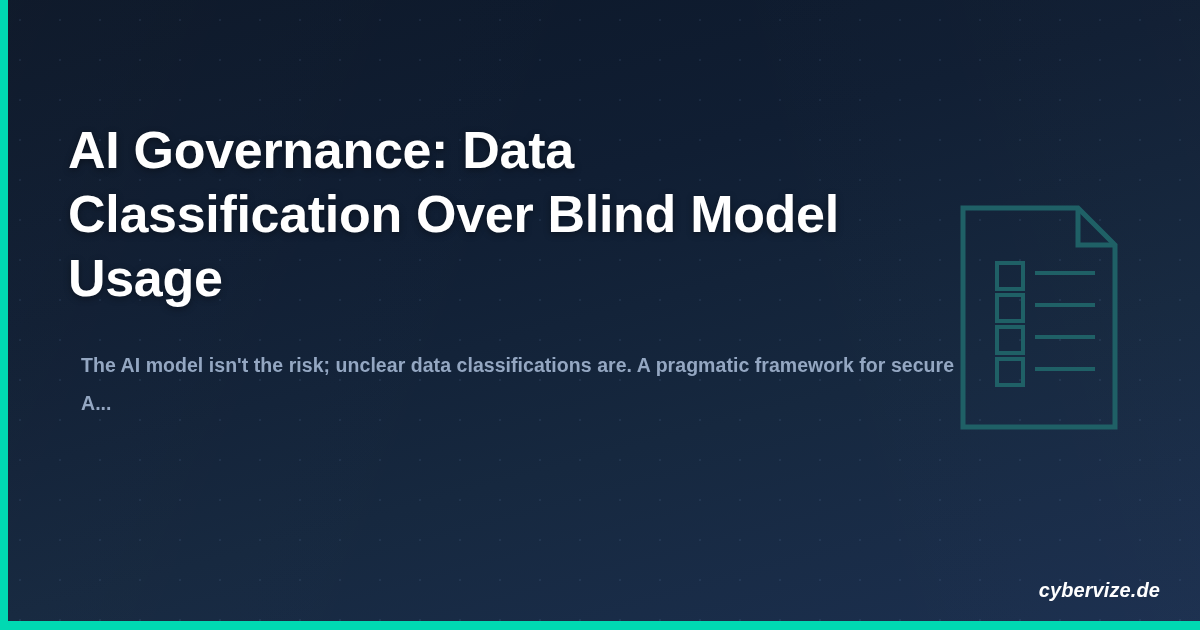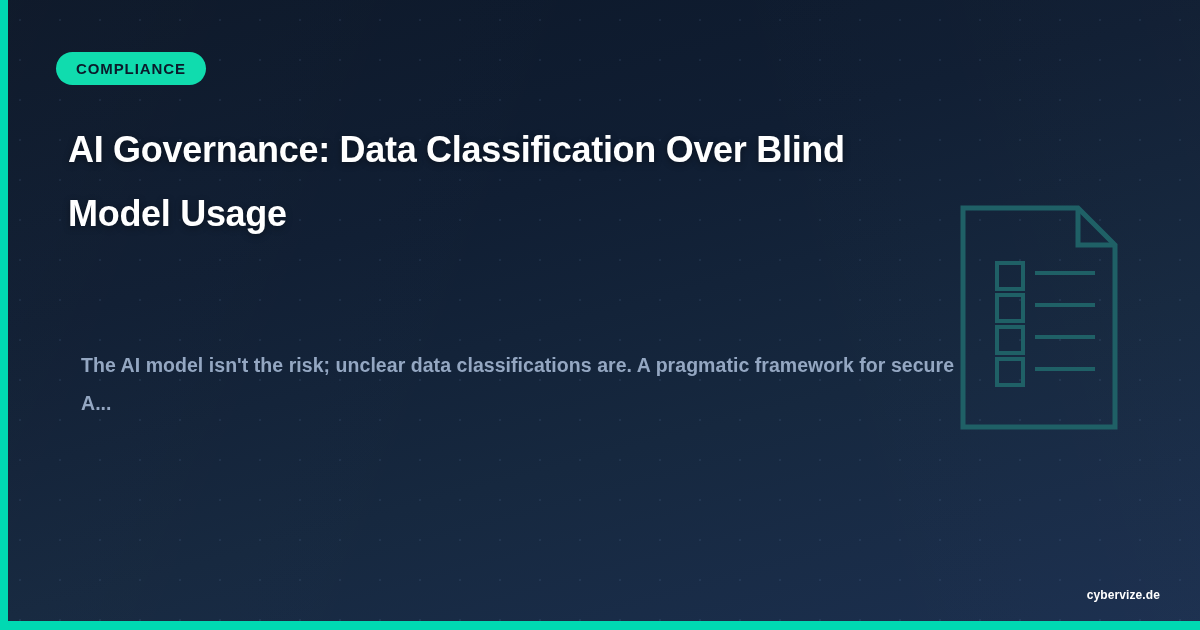--- a/index.html
+++ b/index.html
@@ -77,21 +77,21 @@
     white-space: nowrap;
   }
 
   .title {
     position: absolute;
     left: 68px;
     top: 118px;
     width: 830px;
     margin: 0;
     color: #ffffff;
-    font-size: 36px;
+    font-size: 52px;
     font-weight: bold;
     line-height: 64px;
     letter-spacing: -0.3px;
     text-shadow: 0 2px 7px rgba(0,0,0,0.38);
   }
 
   .subtitle {
     position: absolute;
     left: 68px;
     top: 333px;
@@ -102,42 +102,42 @@
     font-weight: bold;
     line-height: 38px;
     letter-spacing: 0.05px;
   }
 
   .footer {
     position: absolute;
     right: 40px;
     bottom: 28px;
     color: #ffffff;
-    font-size: 12px;
+    font-size: 20px;
     font-weight: bold;
     letter-spacing: 0.1px;
+    font-style: italic;
   }
 
   .doc-illustration {
     position: absolute;
     left: 960px;
     top: 205px;
   }
 </style>
 </head>
 <body>
 
 <div class="card">
 
   <div class="dotgrid"></div>
   <div class="sheen"></div>
 
   <div class="content">
 
-    <div class="badge">COMPLIANCE</div>
 
     <h1 class="title">AI Governance: Data Classification Over Blind Model Usage</h1>
 
     <p class="subtitle">The AI model isn't the risk; unclear data classifications are. A pragmatic framework for secure A...</p>
 
     <div class="doc-illustration">
       <svg width="170" height="225" viewBox="0 0 170 225" fill="none" xmlns="http://www.w3.org/2000/svg">
 
         <path d="M3 3 H118 L155 40 V222 H3 Z" stroke="#1f6066" stroke-width="5" fill="none"></path>
 

